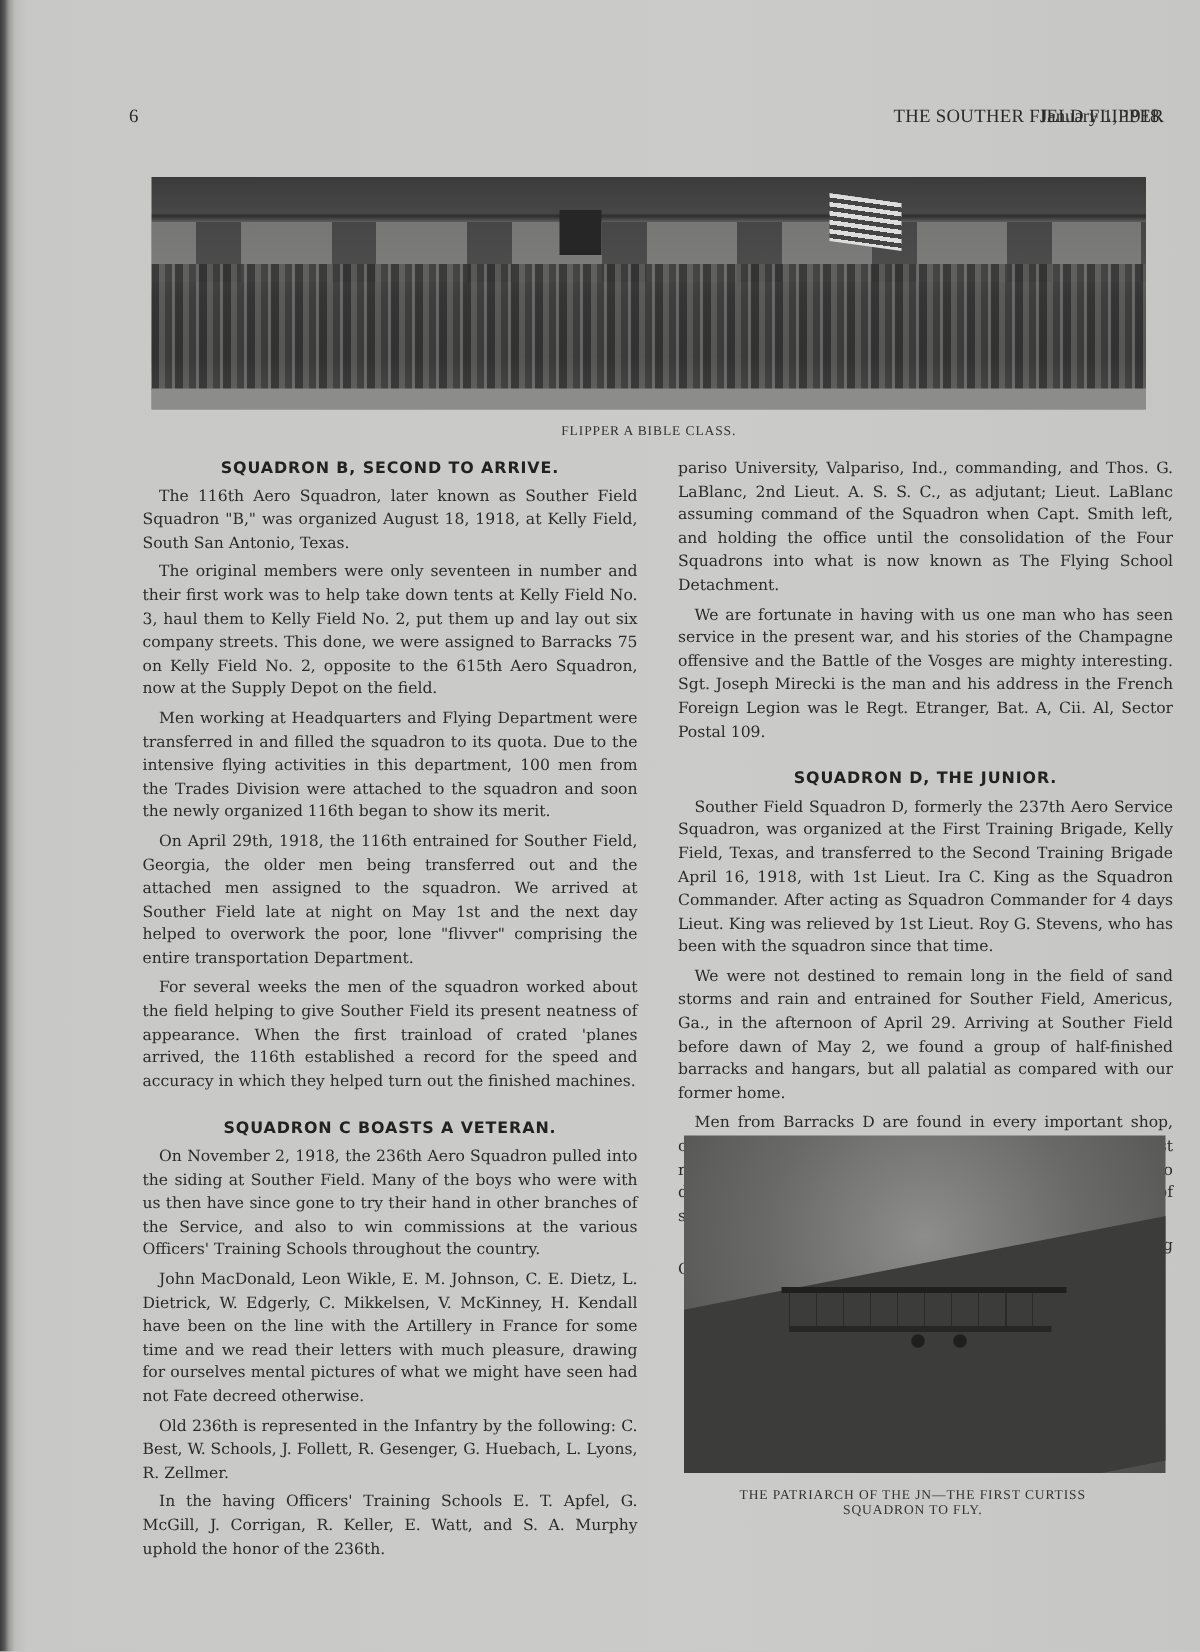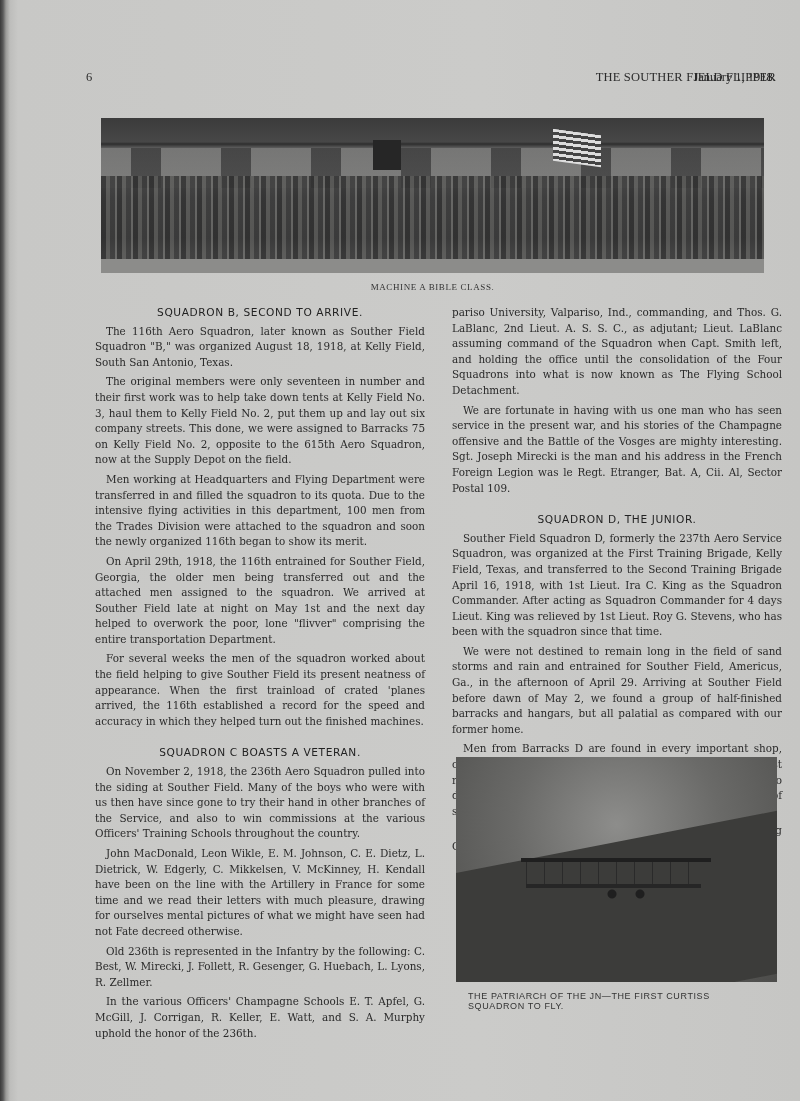--- a/index.html
+++ b/index.html
@@ -57,21 +57,21 @@
   }
 
   .col {
     position: absolute; width: 330px;
     font-family: "DejaVu Serif", serif; font-size: 10.4px; line-height: 15.6px;
     color: #2a2a2a; text-align: justify;
   }
   .col.left { left: 95px; top: 305px; }
   .col.right { left: 452px; top: 305px; }
   .col h2 {
-    font-family: "DejaVu Sans", sans-serif; font-weight: normal; font-size: 10.6px;
+    font-family: "DejaVu Sans", sans-serif; font-weight: bold; font-size: 10.6px;
     letter-spacing: 0.6px; text-align: center; margin: 0 0 3px 0; color: #222;
   }
   .col p { margin: 0 0 4px 0; text-indent: 11px; }
   .col p.noindent { text-indent: 0; }
   .col h2.spaced { margin-top: 16px; }
 
   .photo-plane {
     position: absolute; left: 456px; top: 757px; width: 321px; height: 225px;
     background:
       radial-gradient(ellipse at 50% 30%, #8d8d8b 0%, #6a6a68 45%, #4c4c4a 100%);
@@ -90,22 +90,22 @@
   .photo-plane .struts {
     position: absolute; left: 70px; top: 105px; width: 175px; height: 22px;
     background: repeating-linear-gradient(90deg, #2a2a2a 0 1px, transparent 1px 18px);
   }
   .photo-plane .wheels {
     position: absolute; left: 150px; top: 132px; width: 40px; height: 10px;
     background: radial-gradient(circle at 6px 5px, #1f1f1f 4px, transparent 5px),
                 radial-gradient(circle at 34px 5px, #1f1f1f 4px, transparent 5px);
   }
   .caption-plane {
-    position: absolute; top: 991px; left: 468px; width: 321px; text-align: left;
-    font-family: Liberation Sans, sans-serif; font-size: 9px; line-height: 10px;
+    position: absolute; top: 991px; left: 448px; width: 321px; text-align: center;
+    font-family: Liberation Serif, serif; font-size: 9px; line-height: 10px;
     letter-spacing: 0.6px; color: #333;
   }
 </style>
 </head>
 <body>
 
 <div class="page">
 
   <div class="header">
     <span class="pnum">6</span>
@@ -113,35 +113,35 @@
     <span class="date">January 1, 1918.</span>
   </div>
 
   <div class="photo-top">
     <div class="windows"></div>
     <div class="crowd"></div>
     <div class="flag2"></div>
     <div class="flag"></div>
     <div class="ground"></div>
   </div>
-  <div class="caption-top">MACHINE A BIBLE CLASS.</div>
+  <div class="caption-top">FLIPPER A BIBLE CLASS.</div>
 
   <div class="col left">
     <h2>SQUADRON B, SECOND TO ARRIVE.</h2>
     <p>The 116th Aero Squadron, later known as Souther Field Squadron "B," was organized August 18, 1918, at Kelly Field, South San Antonio, Texas.</p>
     <p>The original members were only seventeen in number and their first work was to help take down tents at Kelly Field No. 3, haul them to Kelly Field No. 2, put them up and lay out six company streets. This done, we were assigned to Barracks 75 on Kelly Field No. 2, opposite to the 615th Aero Squadron, now at the Supply Depot on the field.</p>
     <p>Men working at Headquarters and Flying Department were transferred in and filled the squadron to its quota. Due to the intensive flying activities in this department, 100 men from the Trades Division were attached to the squadron and soon the newly organized 116th began to show its merit.</p>
     <p>On April 29th, 1918, the 116th entrained for Souther Field, Georgia, the older men being transferred out and the attached men assigned to the squadron. We arrived at Souther Field late at night on May 1st and the next day helped to overwork the poor, lone "flivver" comprising the entire transportation Department.</p>
     <p>For several weeks the men of the squadron worked about the field helping to give Souther Field its present neatness of appearance. When the first trainload of crated 'planes arrived, the 116th established a record for the speed and accuracy in which they helped turn out the finished machines.</p>
 
     <h2 class="spaced">SQUADRON C BOASTS A VETERAN.</h2>
     <p>On November 2, 1918, the 236th Aero Squadron pulled into the siding at Souther Field. Many of the boys who were with us then have since gone to try their hand in other branches of the Service, and also to win commissions at the various Officers' Training Schools throughout the country.</p>
     <p>John MacDonald, Leon Wikle, E. M. Johnson, C. E. Dietz, L. Dietrick, W. Edgerly, C. Mikkelsen, V. McKinney, H. Kendall have been on the line with the Artillery in France for some time and we read their letters with much pleasure, drawing for ourselves mental pictures of what we might have seen had not Fate decreed otherwise.</p>
-    <p>Old 236th is represented in the Infantry by the following: C. Best, W. Mirecki, J. Follett, R. Gesenger, G. Huebach, L. Lyons, R. Zellmer.</p>
-    <p>In the various Officers' Champagne Schools E. T. Apfel, G. McGill, J. Corrigan, R. Keller, E. Watt, and S. A. Murphy uphold the honor of the 236th.</p>
+    <p>Old 236th is represented in the Infantry by the following: C. Best, W. Schools, J. Follett, R. Gesenger, G. Huebach, L. Lyons, R. Zellmer.</p>
+    <p>In the having Officers' Training Schools E. T. Apfel, G. McGill, J. Corrigan, R. Keller, E. Watt, and S. A. Murphy uphold the honor of the 236th.</p>
 
   </div>
 
   <div class="col right">
     <p class="noindent">pariso University, Valpariso, Ind., commanding, and Thos. G. LaBlanc, 2nd Lieut. A. S. S. C., as adjutant; Lieut. LaBlanc assuming command of the Squadron when Capt. Smith left, and holding the office until the consolidation of the Four Squadrons into what is now known as The Flying School Detachment.</p>
     <p>We are fortunate in having with us one man who has seen service in the present war, and his stories of the Champagne offensive and the Battle of the Vosges are mighty interesting. Sgt. Joseph Mirecki is the man and his address in the French Foreign Legion was le Regt. Etranger, Bat. A, Cii. Al, Sector Postal 109.</p>
 
     <h2 class="spaced">SQUADRON D, THE JUNIOR.</h2>
     <p>Souther Field Squadron D, formerly the 237th Aero Service Squadron, was organized at the First Training Brigade, Kelly Field, Texas, and transferred to the Second Training Brigade April 16, 1918, with 1st Lieut. Ira C. King as the Squadron Commander. After acting as Squadron Commander for 4 days Lieut. King was relieved by 1st Lieut. Roy G. Stevens, who has been with the squadron since that time.</p>
     <p>We were not destined to remain long in the field of sand storms and rain and entrained for Souther Field, Americus, Ga., in the afternoon of April 29. Arriving at Souther Field before dawn of May 2, we found a group of half-finished barracks and hangars, but all palatial as compared with our former home.</p>

